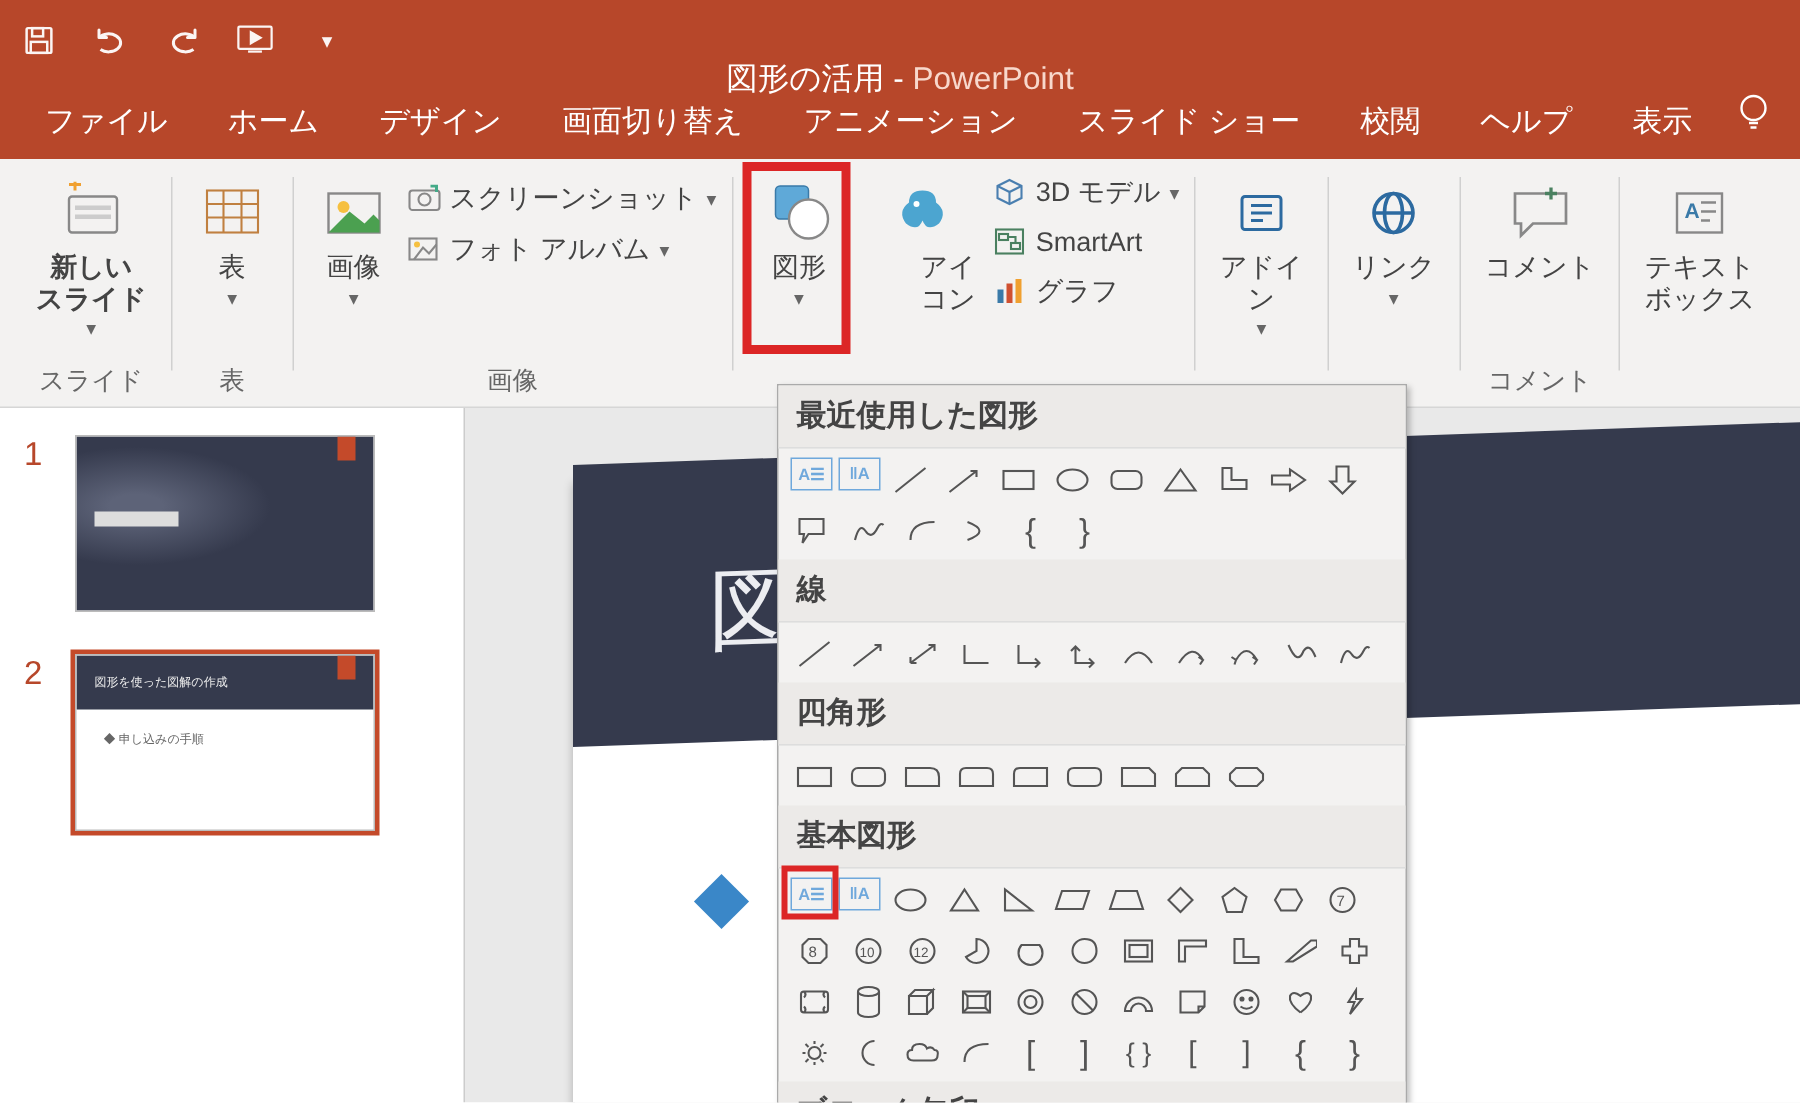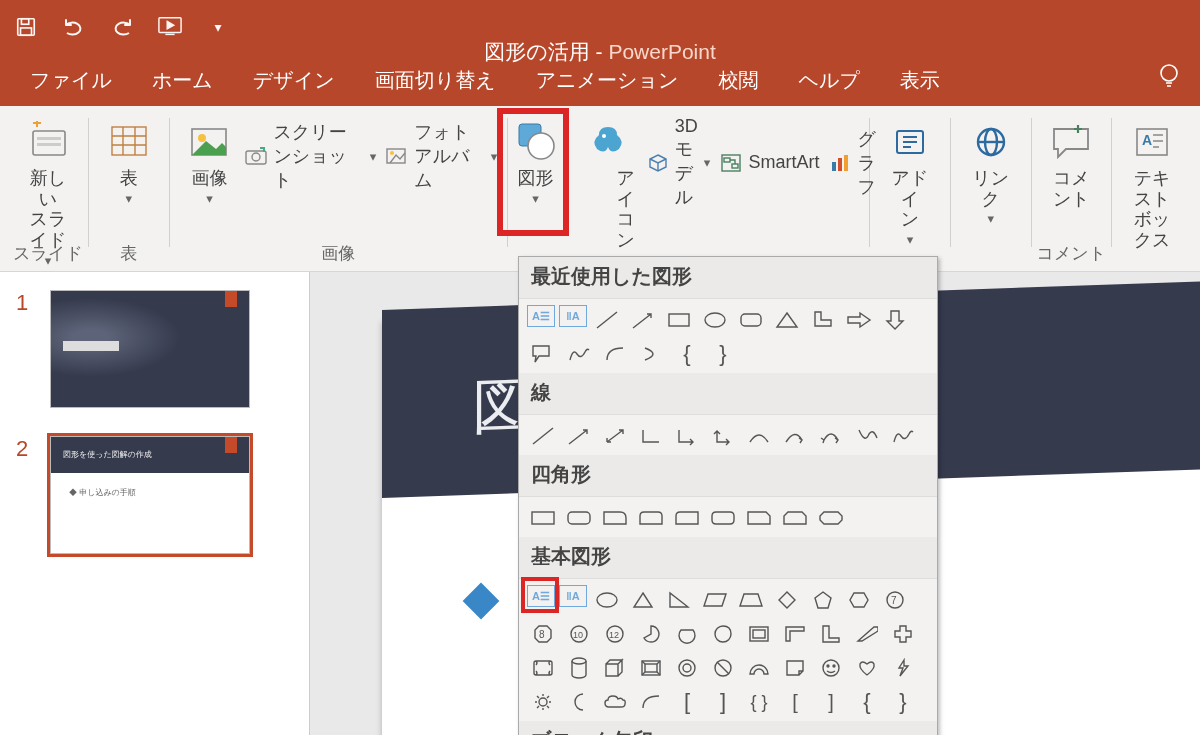--- a/index.html
+++ b/index.html
@@ -20,21 +20,21 @@
 
   
   .ribbon { background: #f3f2f1; border-bottom: 1px solid #d6d6d6; padding: 8px 8px 0; display: flex; position: relative; height: 166px; }
   .group { display: flex; flex-direction: column; align-items: center; padding: 0 10px; position: relative; }
   .sep { width: 1px; background: #d0d0d0; margin: 4px 0 24px; }
   .big-btn { display: flex; flex-direction: column; align-items: center; justify-content: flex-start; padding: 4px 6px; font-size: 18px; color: #444; gap: 2px; cursor: pointer; }
   .big-btn .icn { width: 48px; height: 48px; display: flex; align-items: center; justify-content: center; }
   .big-btn .lbl { text-align: center; line-height: 1.15; }
   .group-row { display: flex; align-items: flex-start; gap: 6px; }
   .group-title { font-size: 17px; color: #666; text-align: center; padding: 4px 0 6px; position: absolute; bottom: 0; left: 0; right: 0; }
-  .mini-list { display: flex; flex-direction: row; gap: 10px; padding-top: 6px; }
+  .mini-list { display: flex; flex-direction: column; gap: 10px; padding-top: 6px; }
   .mini-item { display: flex; align-items: center; gap: 6px; font-size: 18px; color: #444; cursor: pointer; }
   .mini-item .mi { width: 22px; height: 22px; display: flex; align-items: center; justify-content: center; flex-shrink: 0; }
   .arrow { font-size: 13px; color: #666; }
 
   
   .red-box { position: absolute; border: 6px solid #dc2626; pointer-events: none; }
 
   
   .work { display: flex; height: calc(735px - 54px - 52px - 166px); }
   .thumbs { width: 310px; background: #fff; border-right: 1px solid #ccc; padding: 18px 16px; }
@@ -106,20 +106,21 @@
     <span class="app">PowerPoint</span>
   </div>
 </div>
 
 <div class="tabs">
   <div class="tab">ファイル</div>
   <div class="tab">ホーム</div>
   <div class="tab">デザイン</div>
   <div class="tab">画面切り替え</div>
   <div class="tab">アニメーション</div>
+  <div class="tab">スライド ショー</div>
   <div class="tab">校閲</div>
   <div class="tab">ヘルプ</div>
   <div class="tab">表示</div>
   <div class="lamp">
     <svg width="22" height="28" viewBox="0 0 22 28" stroke="#fff" fill="none" stroke-width="1.6">
         <circle cx="11" cy="11" r="8"></circle>
         <path d="M8 21 L14 21 M9 24 L13 24"></path>
       </svg>
   </div>
 </div>
@@ -129,21 +130,21 @@
   <div class="group">
     <div class="big-btn">
       <span class="icn">
         <svg width="42" height="42" viewBox="0 0 42 42">
             <rect x="6" y="10" width="32" height="24" rx="2" fill="none" stroke="#888" stroke-width="1.6"></rect>
             <path d="M10 6 L10 0 M6 2 L14 2" stroke="#f0a030" stroke-width="2"></path>
             <rect x="10" y="16" width="24" height="3" fill="#ccc"></rect>
             <rect x="10" y="22" width="24" height="3" fill="#ccc"></rect>
           </svg>
       </span>
-      <span class="lbl" style="white-space:pre-line;">新しい
+      <span class="lbl" style="white-space:pre-line;font-weight:bold;">新しい
 スライド</span>
       <span class="arrow">▾</span>
     </div>
     <div class="group-title">スライド</div>
   </div>
   <div class="sep"></div>
 
   <div class="group">
     <div class="big-btn">
       <span class="icn">

